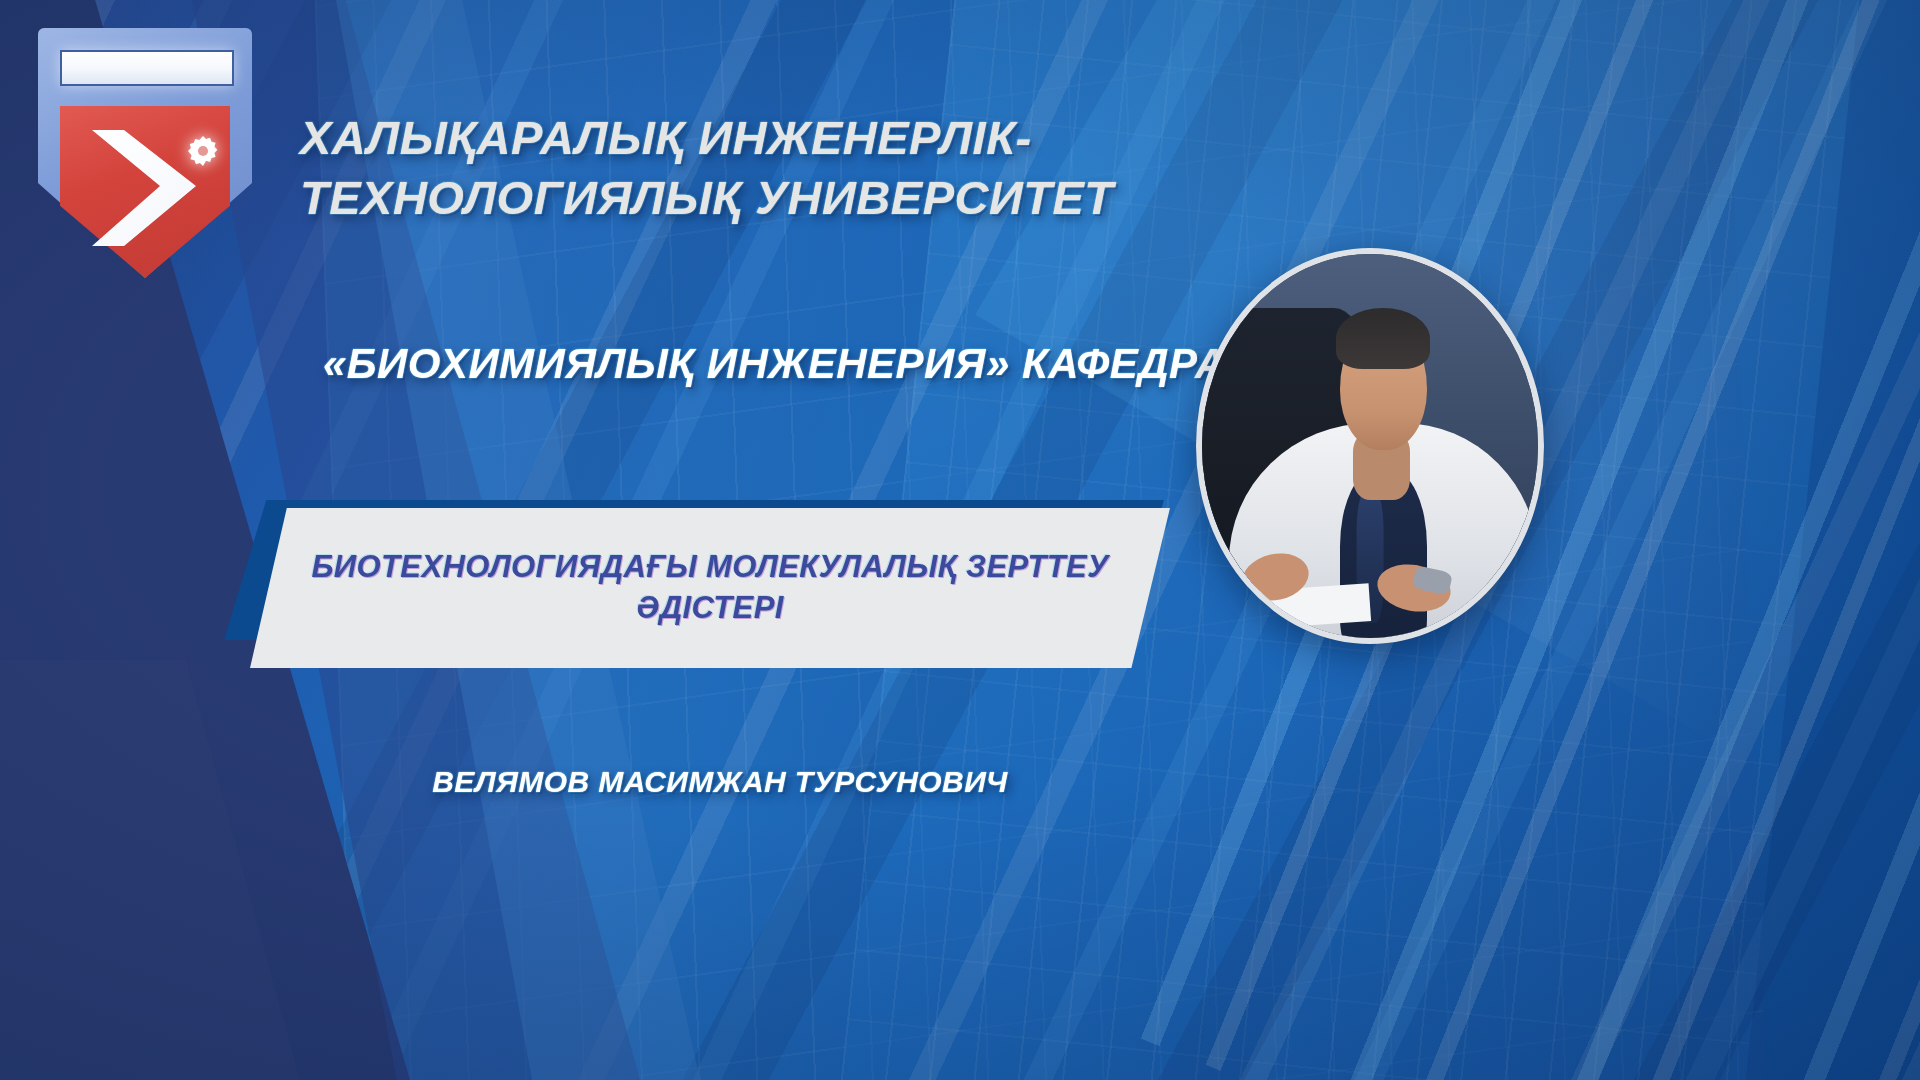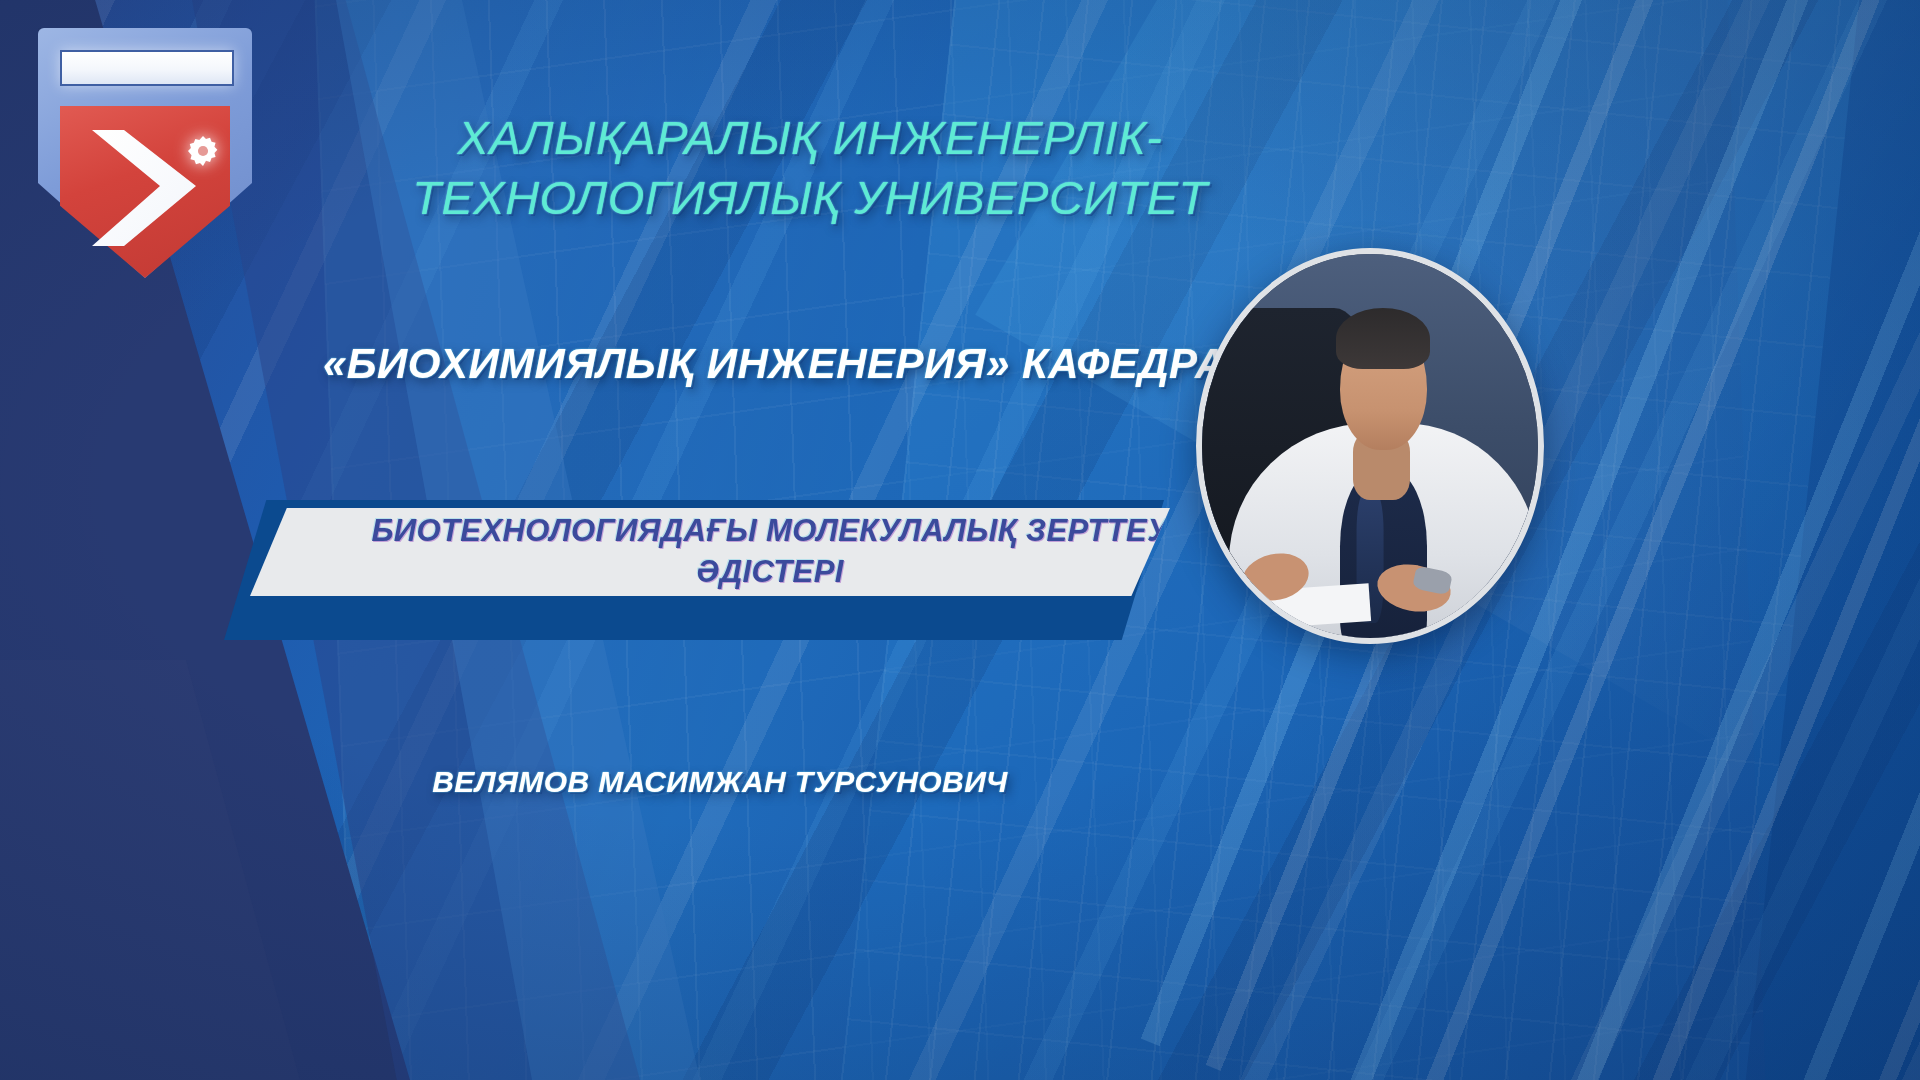--- a/index.html
+++ b/index.html
@@ -183,24 +183,24 @@
   .text-shadow-white {
     text-shadow:
       0 0 2px rgba(120,230,255,.9),
       2px 2px 0 rgba(20,60,130,.55),
       3px 4px 10px rgba(5,25,60,.55);
   }
   .univ-title {
     position: absolute;
     left: 300px; top: 108px;
     width: 1020px;
-    text-align: center;
-    color: #5eead4;
+    text-align: left;
+    color: #e5e5e5;
     font-size: 47px;
-    font-weight: normal;
+    font-weight: bold;
     font-style: italic;
     line-height: 1.28;
     letter-spacing: .5px;
   }
   .dept-title {
     position: absolute;
     left: 280px; top: 340px;
     width: 1060px;
     text-align: center;
     color: #ffffff;
@@ -214,26 +214,26 @@
   .banner {
     position: absolute;
     left: 224px; top: 500px;
     width: 940px; height: 140px;
     background: #0b4a8f;
     clip-path: polygon(4.5% 0, 100% 0, 95.5% 100%, 0 100%);
   }
   .banner-inner {
     position: absolute;
     left: 250px; top: 508px;
-    width: 920px; height: 88px;
+    width: 920px; height: 160px;
     background: #e8eaec;
     clip-path: polygon(4% 0, 100% 0, 95.8% 100%, 0 100%);
     display: flex;
     align-items: center;
-    justify-content: flex-end;
+    justify-content: center;
   }
   .banner-text {
     width: 800px;
     text-align: center;
     color: #3b4a9c;
     font-size: 31px;
     font-weight: bold;
     font-style: italic;
     line-height: 1.32;
     letter-spacing: .4px;

